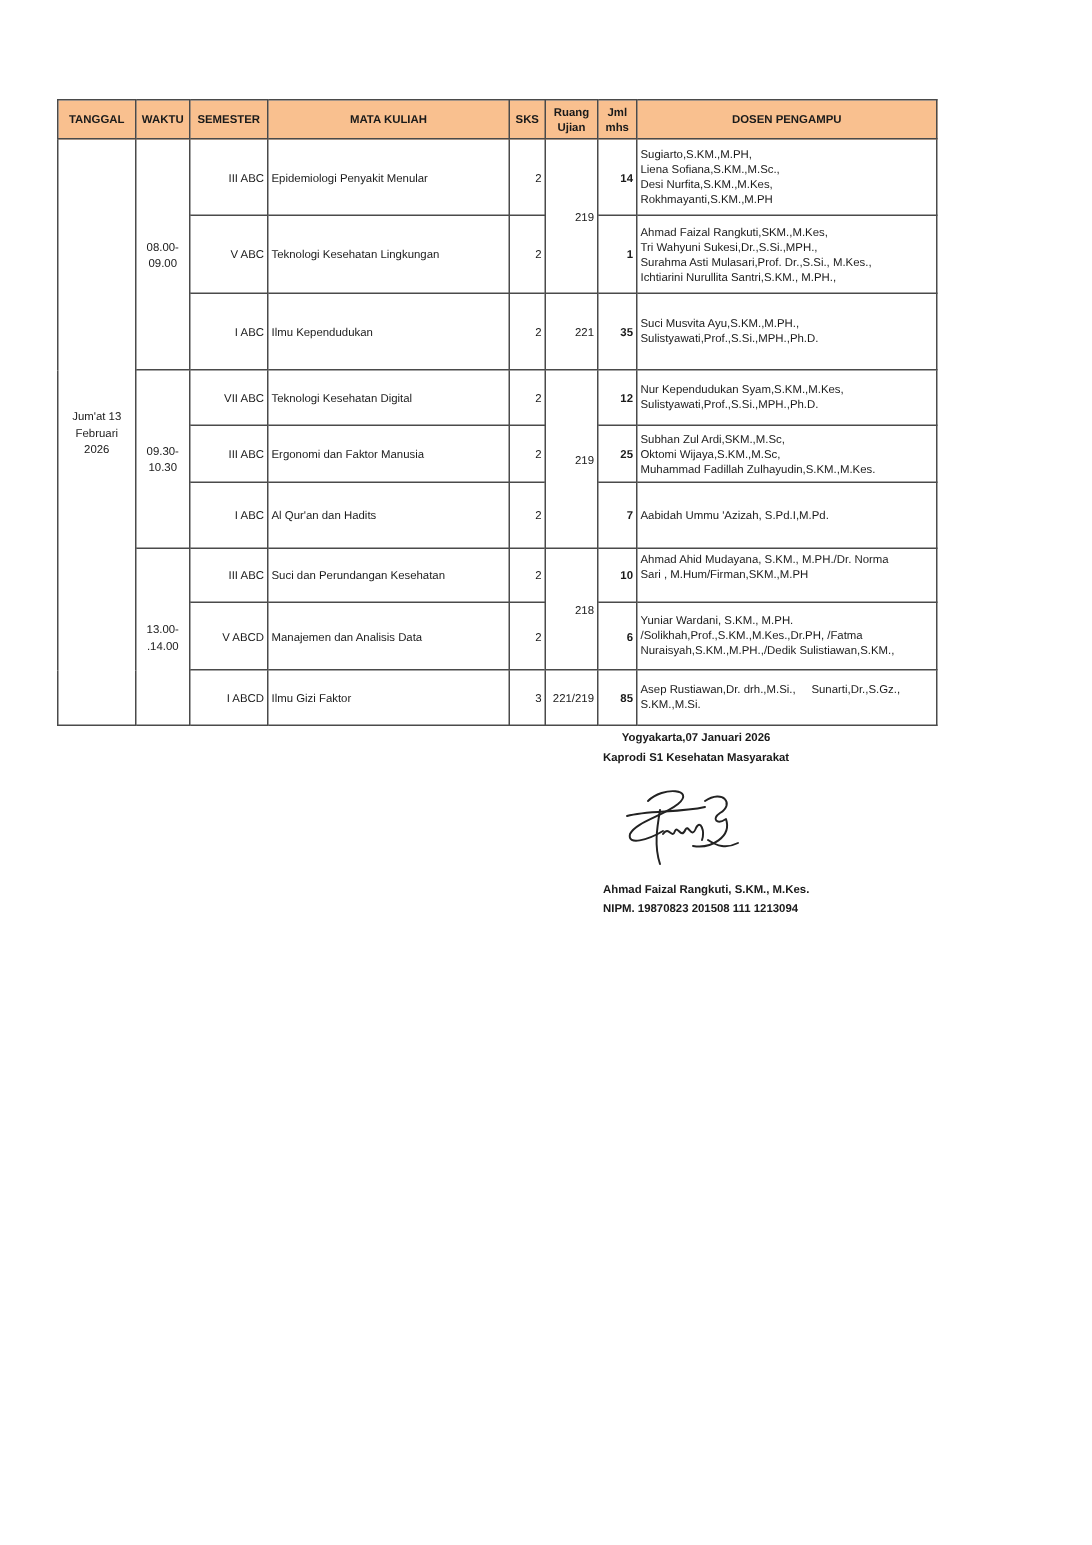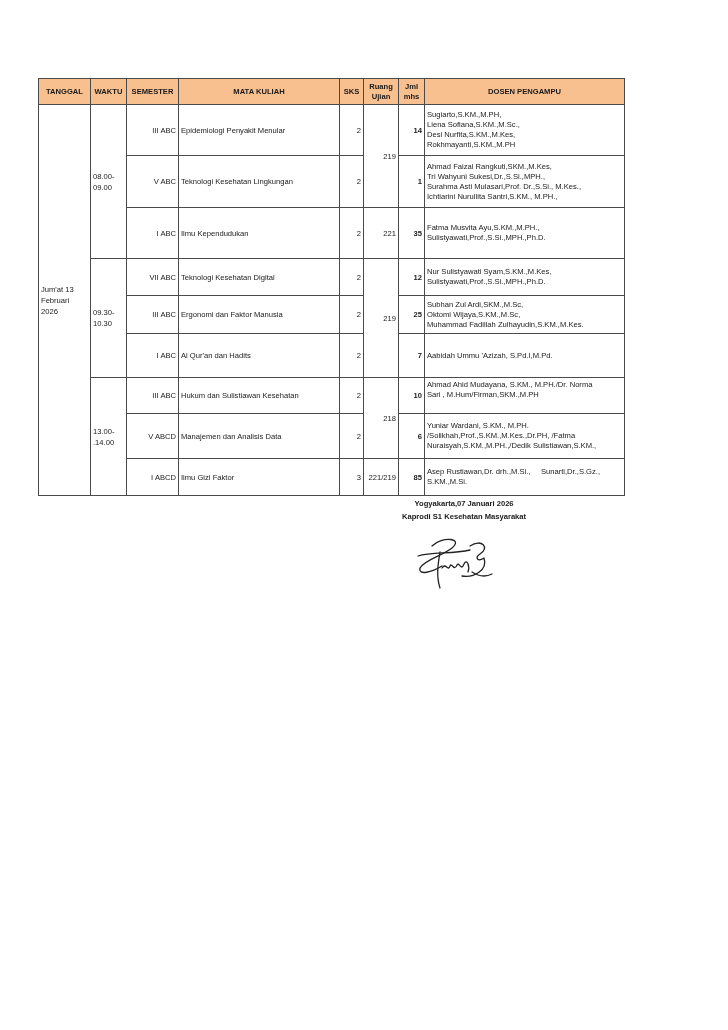--- a/index.html
+++ b/index.html
@@ -1,37 +1,37 @@
 <!DOCTYPE html>
 <html><head>
 <meta charset="utf-8">
 <style>
   html, body { margin: 0; padding: 0; }
   body {
     width: 728px; height: 1030px; background: #ffffff; position: relative;
     font-family: "Liberation Sans", sans-serif; color: #1a1a1a; overflow: hidden;
   }
-  .page { position: absolute; left: 0; top: 12px; width: 728px; height: 778px; }
+  .page { position: absolute; left: 0; top: 0; width: 728px; height: 778px; }
   table.schedule {
     position: absolute; left: 38px; top: 66px;
     border-collapse: collapse; table-layout: fixed;
     width: 586px; font-size: 7.6px;
   }
   table.schedule th, table.schedule td {
     border: 1px solid #4a4a4a; padding: 0 2px; vertical-align: middle;
   }
   table.schedule th {
     background: #f9c08f; font-weight: bold; font-size: 7.6px;
     text-align: center; height: 25px; line-height: 10px;
   }
   th.mk, td.mk { text-align: left; }
   td.c { text-align: right; }
   td.bold { font-weight: bold; margin-left: 45px; }
   td.dosen { text-align: left; line-height: 10px; padding-left: 2px; }
-  td.date, td.time { text-align: left; line-height: 11px; }
+  td.date, td.time { text-align: center; line-height: 11px; }
   .dl { display: block; white-space: nowrap; }
   .sign {
     position: absolute; left: 402px; top: 485px;
     font-size: 7.6px; font-weight: bold; line-height: 13px; text-align: center;
   }
   .sig-img { position: absolute; left: 412px; top: 520px; width: 90px; height: 62px; }
   .signer { position: absolute; left: 402px; top: 586px; font-size: 7.6px; font-weight: bold; line-height: 13px; }
 </style>
 </head>
 <body>
@@ -104,37 +104,37 @@
       </td>
     </tr>
 
     <tr style="height:51px">
       <td class="c">I ABC</td>
       <td class="mk">Ilmu Kependudukan</td>
       <td class="c">2</td>
       <td class="c">221</td>
       <td class="c bold">35</td>
       <td class="dosen">
-        <span class="dl">Fatma Musvita Ayu,S.KM.,M.PH.,</span>
+        <span class="dl">Suci Musvita Ayu,S.KM.,M.PH.,</span>
         <span class="dl">Sulistyawati,Prof.,S.Si.,MPH.,Ph.D.</span>
       </td>
     </tr>
 
     <tr style="height:37px">
       <td class="time" rowspan="3">
         <span class="dl">09.30-</span>
         <span class="dl">10.30</span>
       </td>
       <td class="c">VII ABC</td>
       <td class="mk">Teknologi Kesehatan Digital</td>
       <td class="c">2</td>
       <td class="c" rowspan="3">219</td>
       <td class="c bold">12</td>
       <td class="dosen">
-        <span class="dl">Nur Sulistyawati Syam,S.KM.,M.Kes,</span>
+        <span class="dl">Nur Kependudukan Syam,S.KM.,M.Kes,</span>
         <span class="dl">Sulistyawati,Prof.,S.Si.,MPH.,Ph.D.</span>
       </td>
     </tr>
 
     <tr style="height:38px">
       <td class="c">III ABC</td>
       <td class="mk">Ergonomi dan Faktor Manusia</td>
       <td class="c">2</td>
       <td class="c bold">25</td>
       <td class="dosen">
@@ -153,21 +153,21 @@
         <span class="dl">Aabidah Ummu 'Azizah, S.Pd.I,M.Pd.</span>
       </td>
     </tr>
 
     <tr style="height:36px">
       <td class="time" rowspan="3">
         <span class="dl">13.00-</span>
         <span class="dl">.14.00</span>
       </td>
       <td class="c">III ABC</td>
-      <td class="mk">Hukum dan Sulistiawan Kesehatan</td>
+      <td class="mk">Suci dan Perundangan Kesehatan</td>
       <td class="c">2</td>
       <td class="c" rowspan="2">218</td>
       <td class="c bold">10</td>
       <td class="dosen" style="vertical-align:top;padding-top:2px">
         <span class="dl">Ahmad Ahid Mudayana, S.KM., M.PH./Dr. Norma</span>
         <span class="dl">Sari , M.Hum/Firman,SKM.,M.PH</span>
       </td>
     </tr>
 
     <tr style="height:45px">
@@ -205,13 +205,17 @@
   <g fill="none" stroke="#222" stroke-width="1.3" stroke-linecap="round" stroke-linejoin="round">
     <path d="M20 14 C30 4, 52 6, 40 16 C30 24, 12 28, 8 36 C6 44, 20 40, 30 34"></path>
     <path d="M6 24 C20 20, 40 22, 58 18"></path>
     <path d="M28 20 C26 32, 24 44, 28 56"></path>
     <path d="M30 36 C34 30, 36 40, 38 34 C40 30, 42 40, 45 33 C47 29, 49 40, 52 32 C55 26, 58 34, 56 40"></path>
     <path d="M58 14 C70 6, 78 16, 68 22 C62 26, 66 30, 72 26 C76 38, 62 46, 50 44"></path>
     <path d="M60 40 C66 44, 72 46, 80 42"></path>
   </g>
 </svg>
 
+<div class="signer">
+  <div>Ahmad Faizal Rangkuti, S.KM., M.Kes.</div>
+  <div>NIPM. 19870823 201508 111 1213094</div>
 </div>
+</div>
 
 </body></html>

